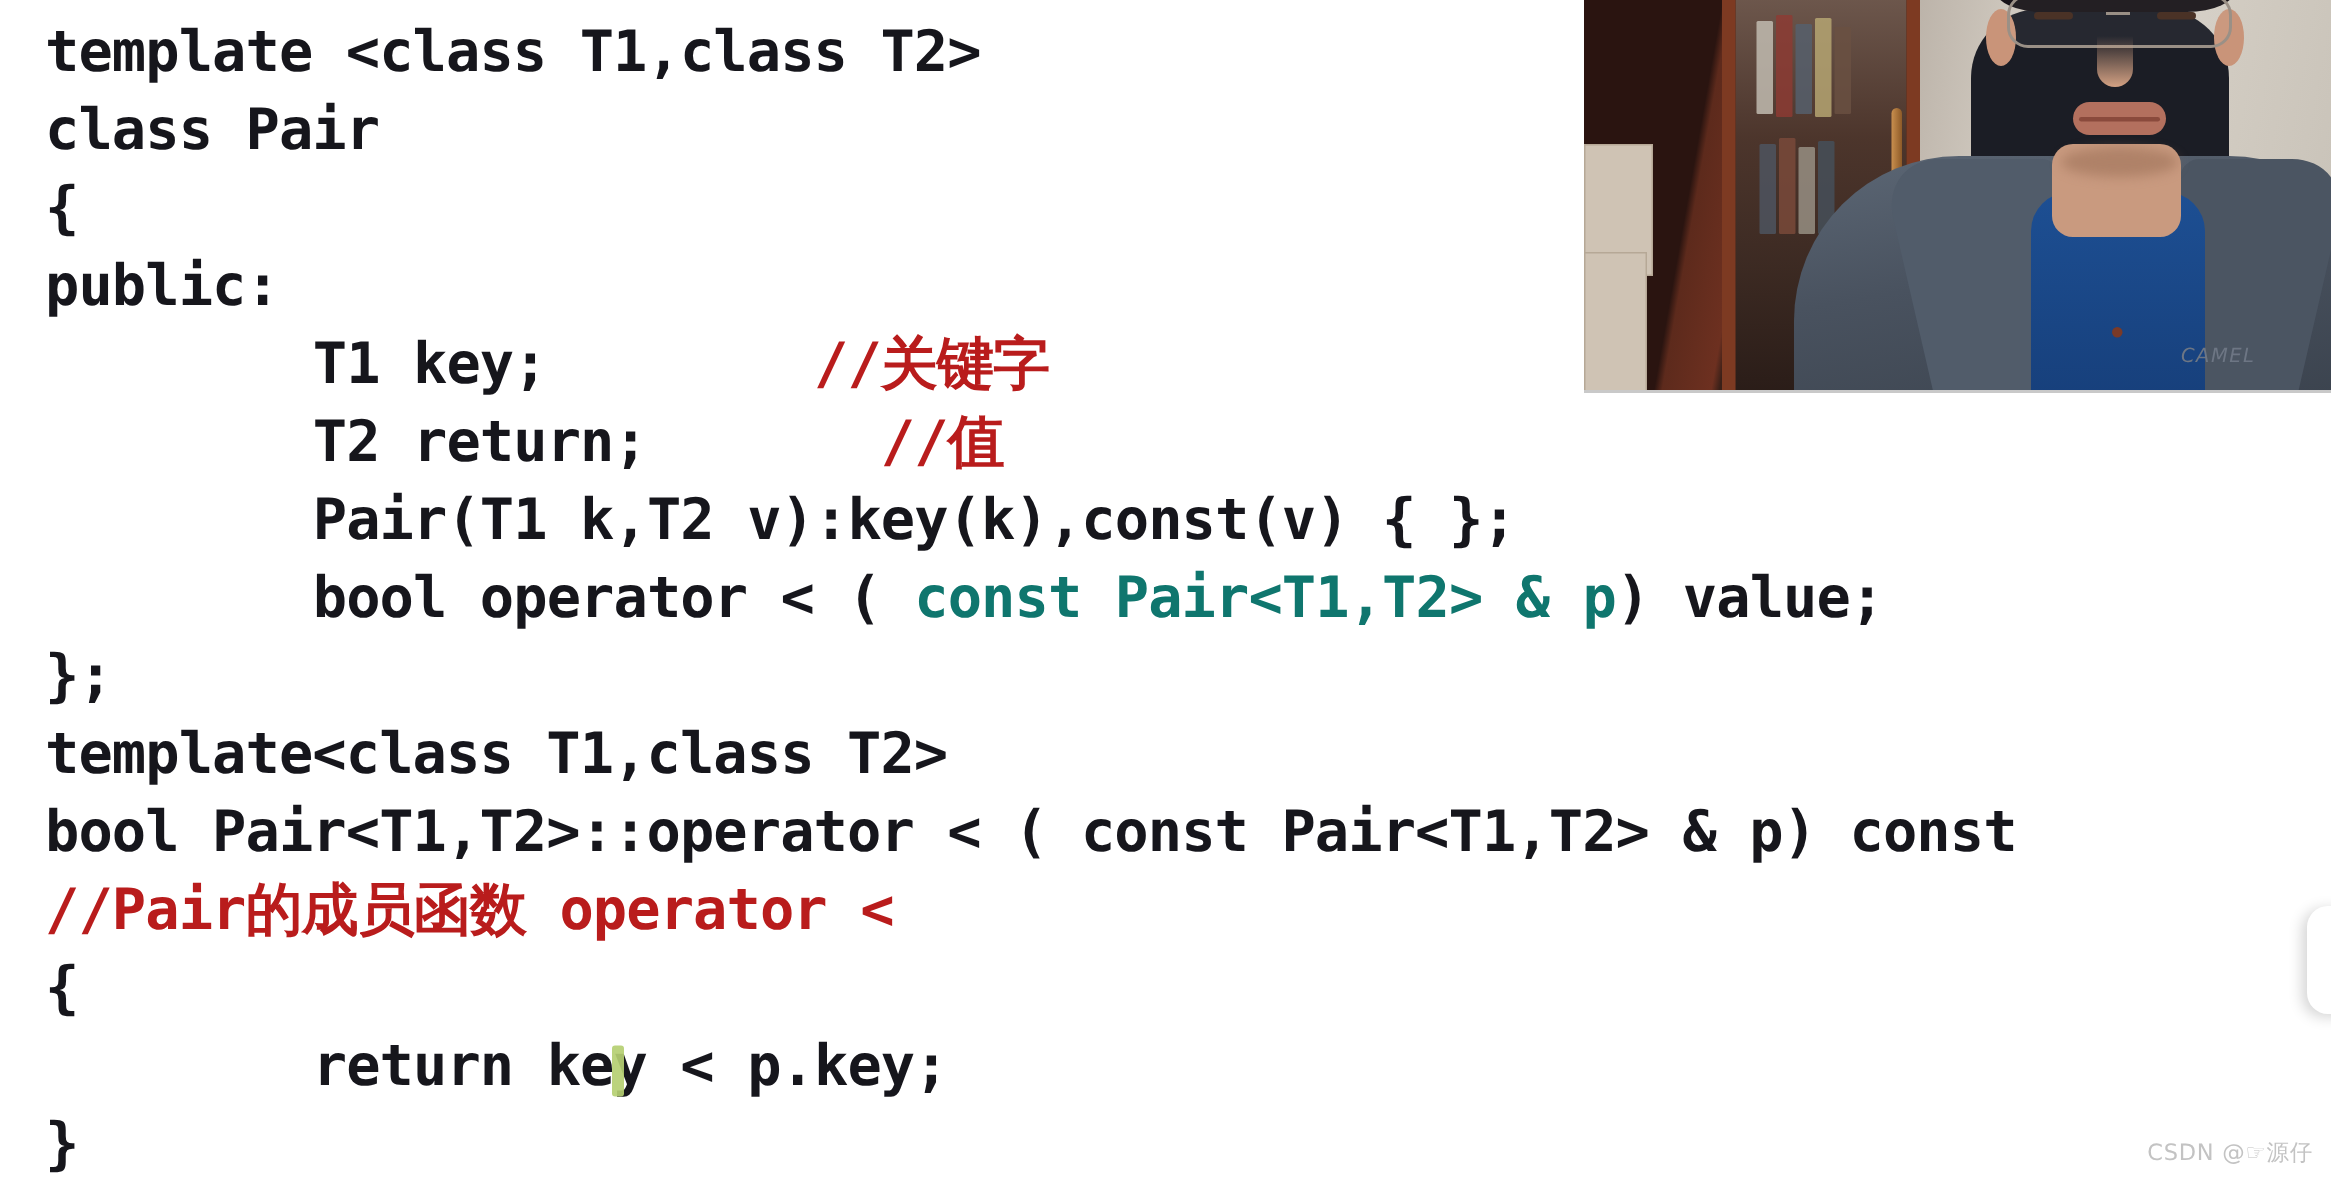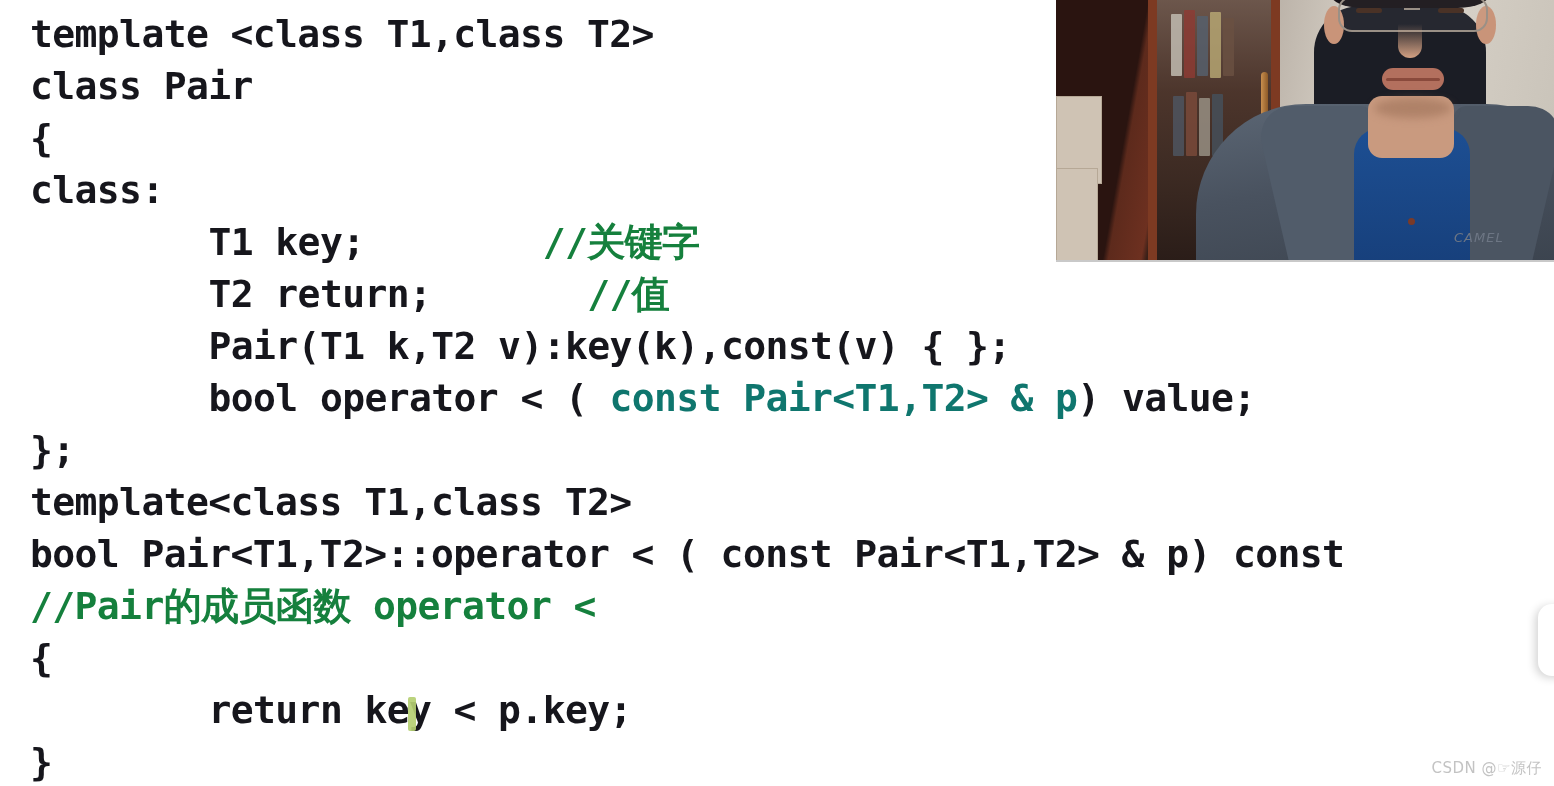--- a/index.html
+++ b/index.html
@@ -38,21 +38,21 @@
     font-family: "DejaVu Sans Mono", "Liberation Mono", monospace;
     font-size: 38px;
     font-weight: 700;
     letter-spacing: -0.6px;
     color: #16161c;
     padding-left: 14px;
     box-sizing: border-box;
   }
 
   .tok-red   { color: #0f766e; }
-  .tok-green { color: #15803d; }
+  .tok-green { color: #b91c1c; }
 
   
   #webcam {
     position: absolute;
     left: 1056px;
     top: 0;
     width: 498px;
     height: 262px;
     overflow: hidden;
     background: #5eead4;
@@ -232,21 +232,21 @@
 </style>
 </head>
 <body>
 
 <div id="screen">
 
   <div id="code-surface">
       <div class="code-line" style="top: -4px; padding-left: 14px;"><span>template &lt;class T1,class T2&gt;</span></div>
       <div class="code-line" style="top: 48px; padding-left: 14px;"><span>class Pair</span></div>
       <div class="code-line" style="top: 100px; padding-left: 14px;"><span>{</span></div>
-      <div class="code-line" style="top: 152px; padding-left: 14px;"><span>class:</span></div>
+      <div class="code-line" style="top: 152px; padding-left: 14px;"><span>public:</span></div>
       <div class="code-line" style="top: 204px; padding-left: 192.5px;"><span>T1 key;        </span><span class="tok-green">//关键字</span></div>
       <div class="code-line" style="top: 256px; padding-left: 192.5px;"><span>T2 return;       </span><span class="tok-green">//值</span></div>
       <div class="code-line" style="top: 308px; padding-left: 192.5px;"><span>Pair(T1 k,T2 v):key(k),const(v) { };</span></div>
       <div class="code-line" style="top: 360px; padding-left: 192.5px;"><span>bool operator &lt; ( </span><span class="tok-red">const Pair&lt;T1,T2&gt; &amp; p</span><span>) value;</span></div>
       <div class="code-line" style="top: 412px; padding-left: 14px;"><span>};</span></div>
       <div class="code-line" style="top: 464px; padding-left: 14px;"><span>template&lt;class T1,class T2&gt;</span></div>
       <div class="code-line" style="top: 516px; padding-left: 14px;"><span>bool Pair&lt;T1,T2&gt;::operator &lt; ( const Pair&lt;T1,T2&gt; &amp; p) const</span></div>
       <div class="code-line" style="top: 568px; padding-left: 14px;"><span class="tok-green">//Pair的成员函数 operator &lt;</span></div>
       <div class="code-line" style="top: 620px; padding-left: 14px;"><span>{</span></div>
       <div class="code-line" style="top: 672px; padding-left: 192.5px;"><span>return key &lt; p.key;</span></div>

